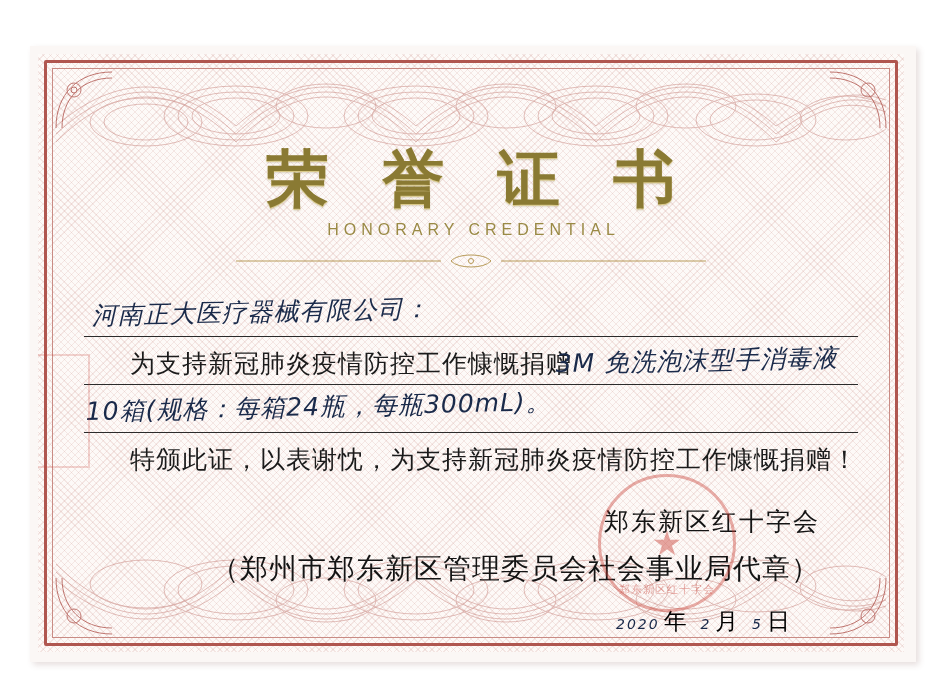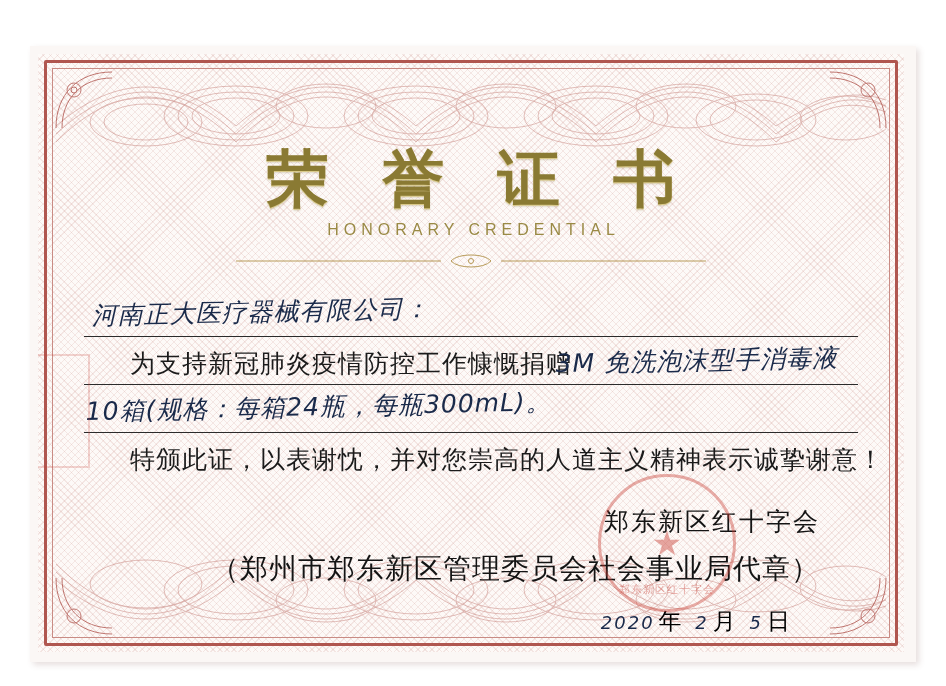--- a/index.html
+++ b/index.html
@@ -191,21 +191,21 @@
     margin-top: 18px;
     padding-right: 66px;
     text-align: right;
     font-size: 23px;
     letter-spacing: 2px;
   }
   .date-row .hw {
     font-family: "DejaVu Sans", sans-serif;
     font-style: italic;
     color: #1a2a4a;
-    font-size: 18px;
+    font-size: 14px;
     padding: 0 4px;
   }
 
   
   .seal {
     position: absolute;
     left: 560px;
     top: 420px;
     width: 132px;
     height: 132px;
@@ -374,21 +374,21 @@
           <span class="text hand l2-hand">3M 免洗泡沫型手消毒液</span>
           <div class="rule"></div>
         </div>
 
         <div class="line">
           <span class="text hand l3-hand">10箱(规格：每箱24瓶，每瓶300mL)。</span>
           <div class="rule"></div>
         </div>
 
         <div class="line no-rule">
-          <span class="text l4-printed">特颁此证，以表谢忱，并对您崇高的人道主义精神表示诚挚谢意！</span>
+          <span class="text l4-printed">特颁此证，以表谢忱，为支持新冠肺炎疫情防控工作慷慨捐赠！</span>
 
         </div>
 
       </div>
 
       <div class="signature-block">
         <div class="org">郑东新区红十字会</div>
         <div class="org-sub">（郑州市郑东新区管理委员会社会事业局代章）</div>
       </div>
 

